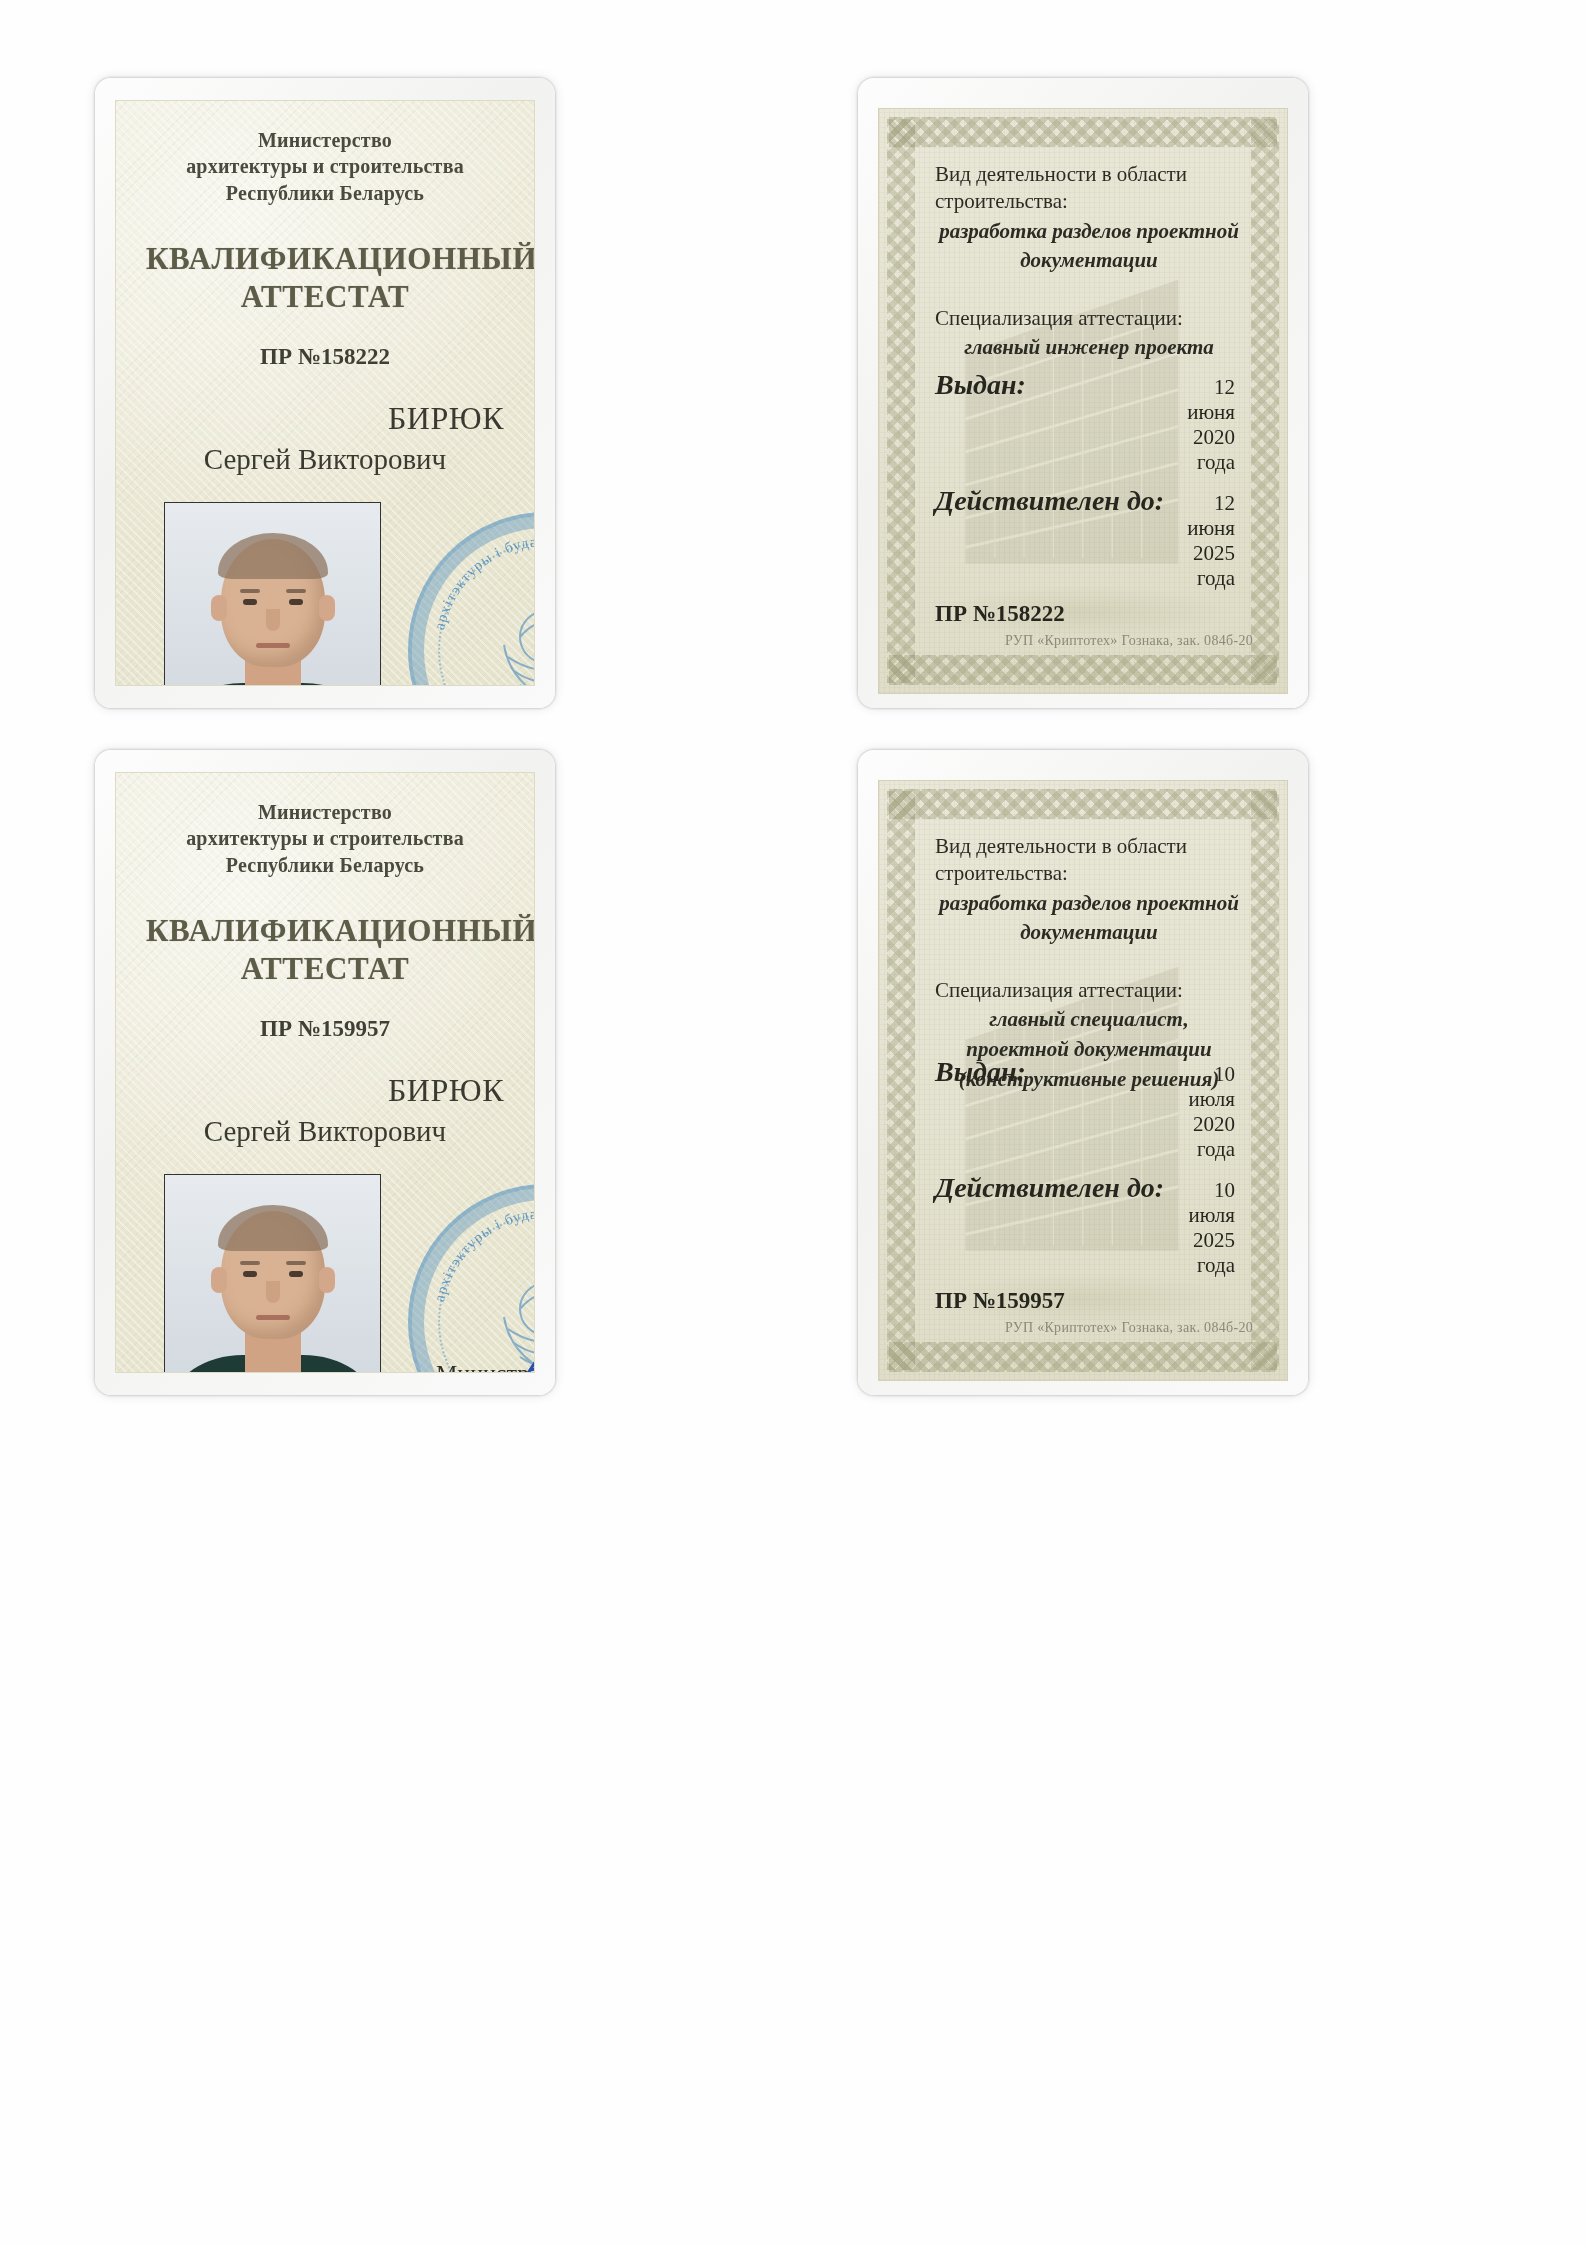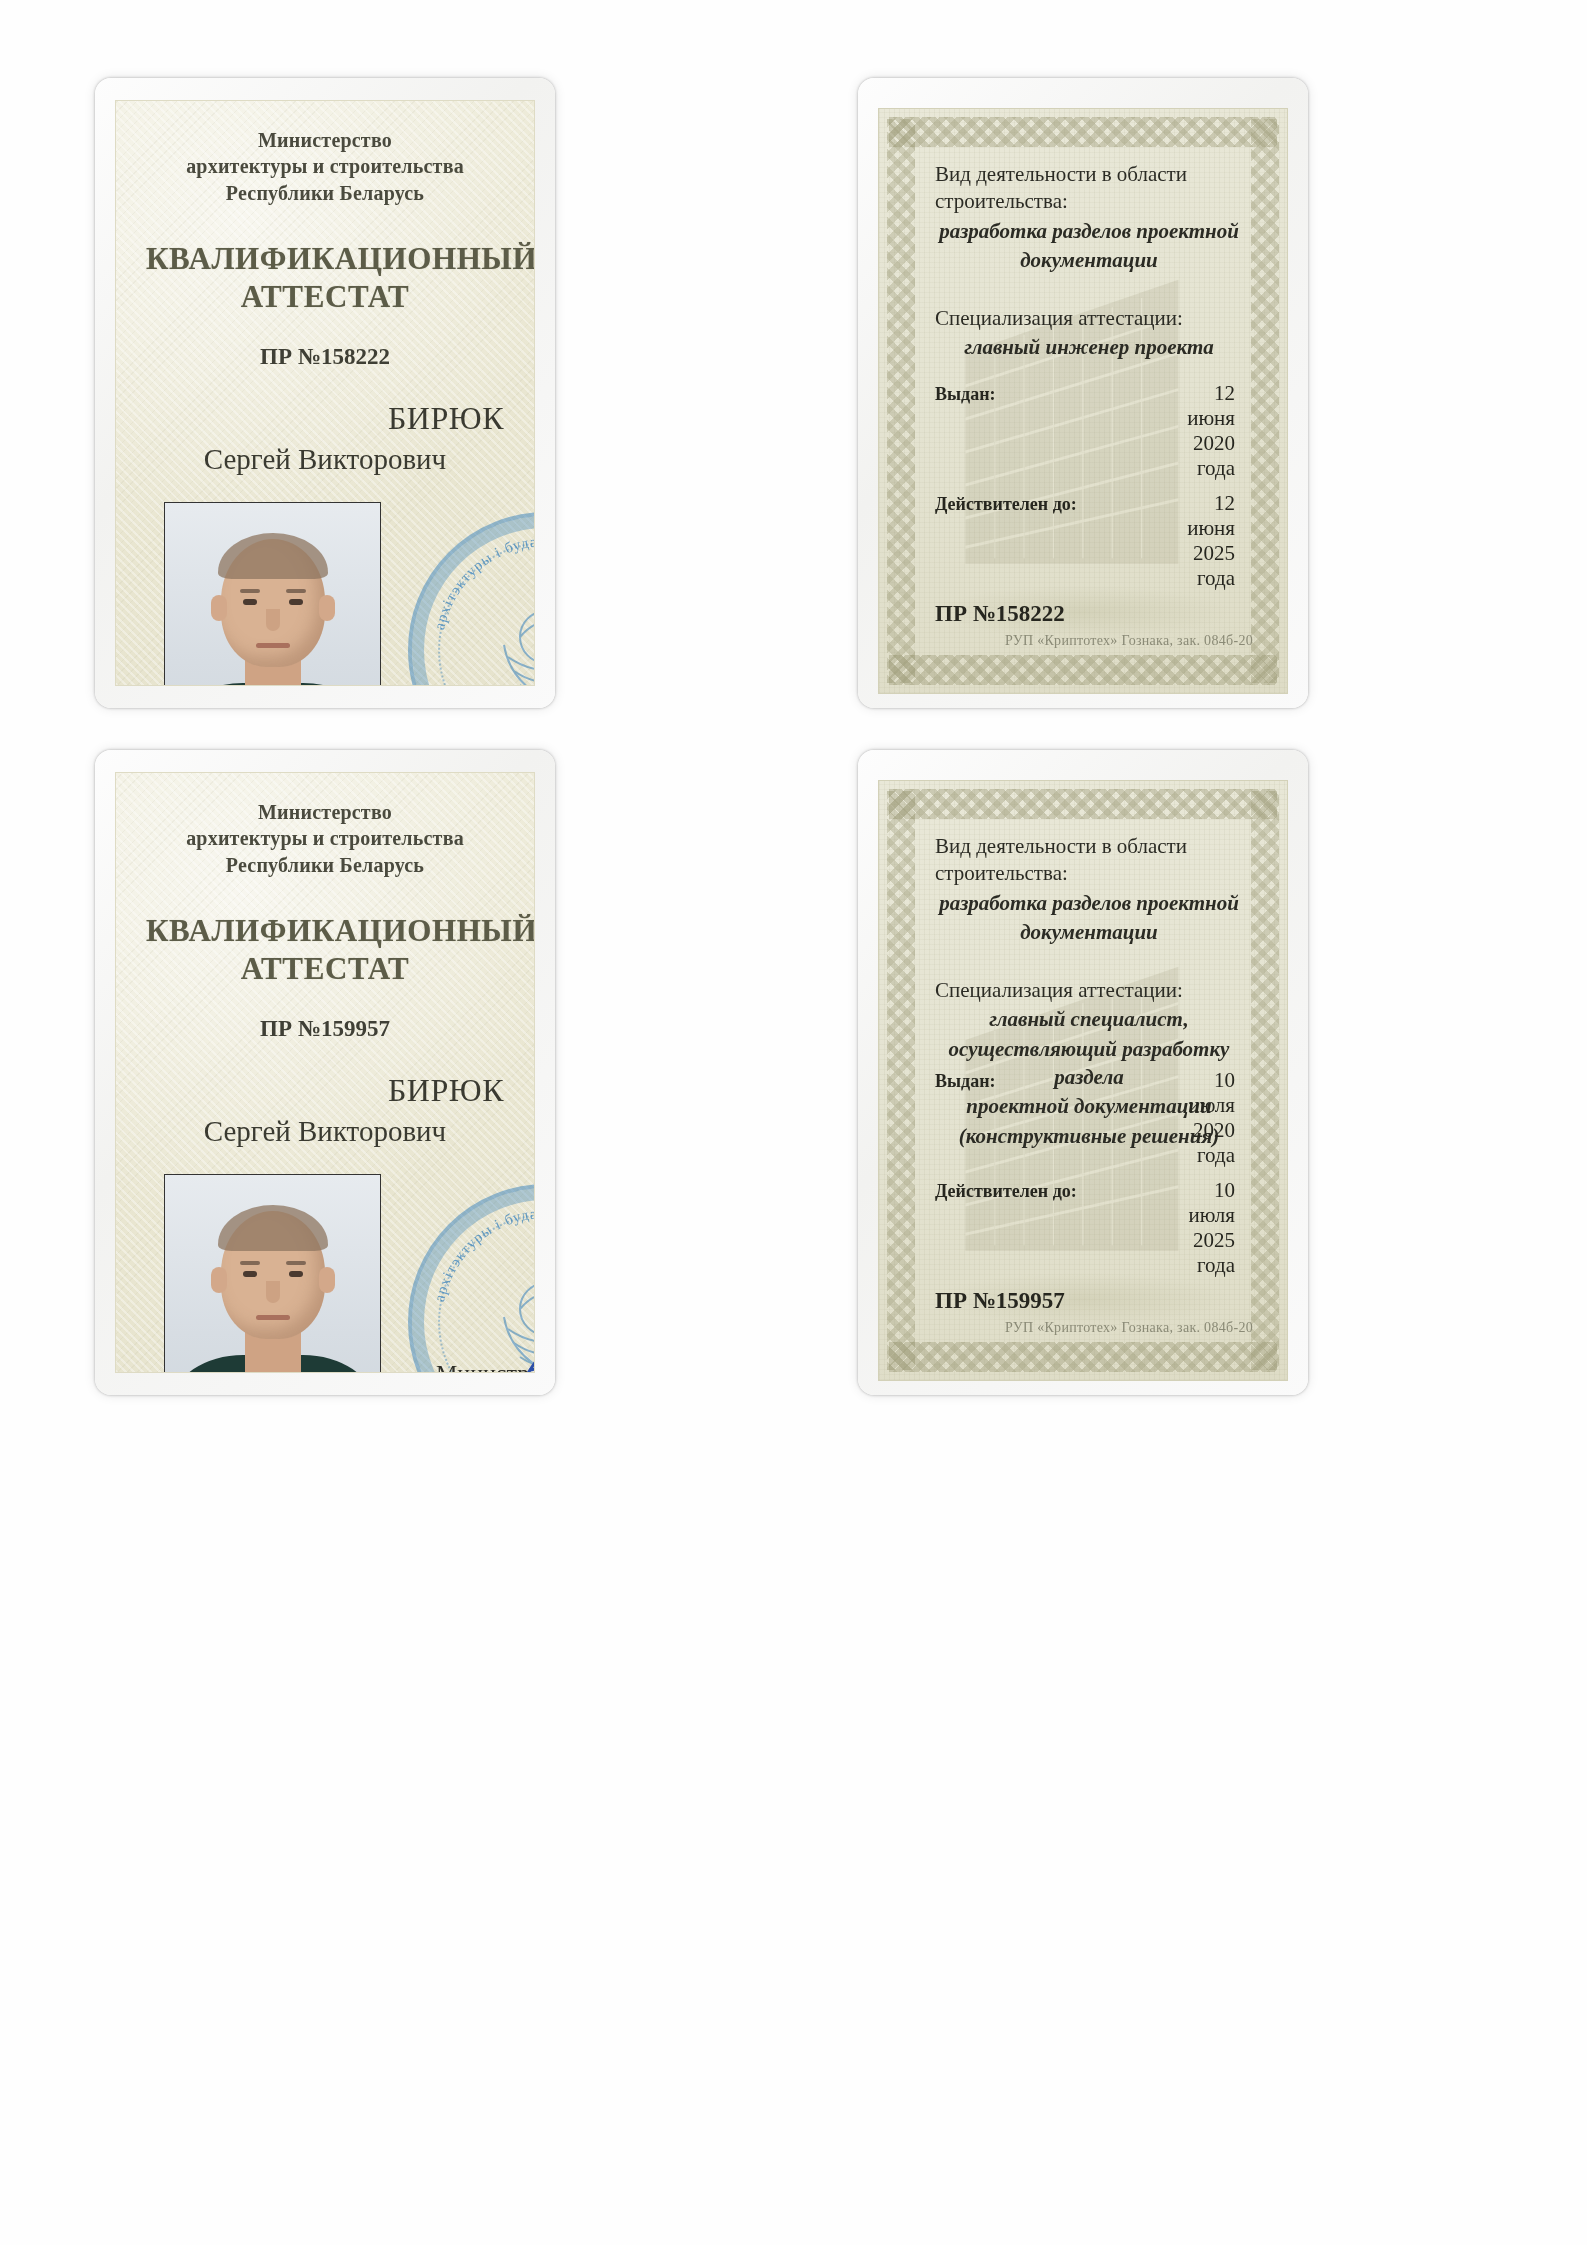--- a/index.html
+++ b/index.html
@@ -302,24 +302,25 @@
     left: 56px;
     right: 52px;
     bottom: 66px;
   }
   .date-row {
     display: flex;
     align-items: baseline;
     margin-bottom: 10px;
   }
   .date-label {
-    font-size: 18px;
+    font-size: 28px;
     font-weight: bold;
     color: #26261f;
     width: 230px;
+    font-style: italic;
   }
   .date-value {
     font-size: 21px;
     color: #26261f;
     flex: 1;
     text-align: right;
   }
   .back-no {
     font-size: 23px;
     font-weight: bold;
@@ -594,21 +595,20 @@
 
       <div class="back-body">
         <div class="lbl">Вид деятельности в области строительства:</div>
         <div class="val-italic">разработка разделов проектной</div>
         <div class="val-italic">документации</div>
 
         <div class="block-gap"></div>
 
         <div class="lbl">Специализация аттестации:</div>
         <div class="val-italic">главный специалист,</div>
-        <div class="val-italic">осуществляющий разработку раздела</div>
         <div class="val-italic">проектной документации</div>
         <div class="val-italic">(конструктивные решения)</div>
       </div>
 
       <div class="dates">
         <div class="date-row">
           <div class="date-label">Выдан:</div>
           <div class="date-value">10 июля 2020 года</div>
         </div>
         <div class="date-row">

